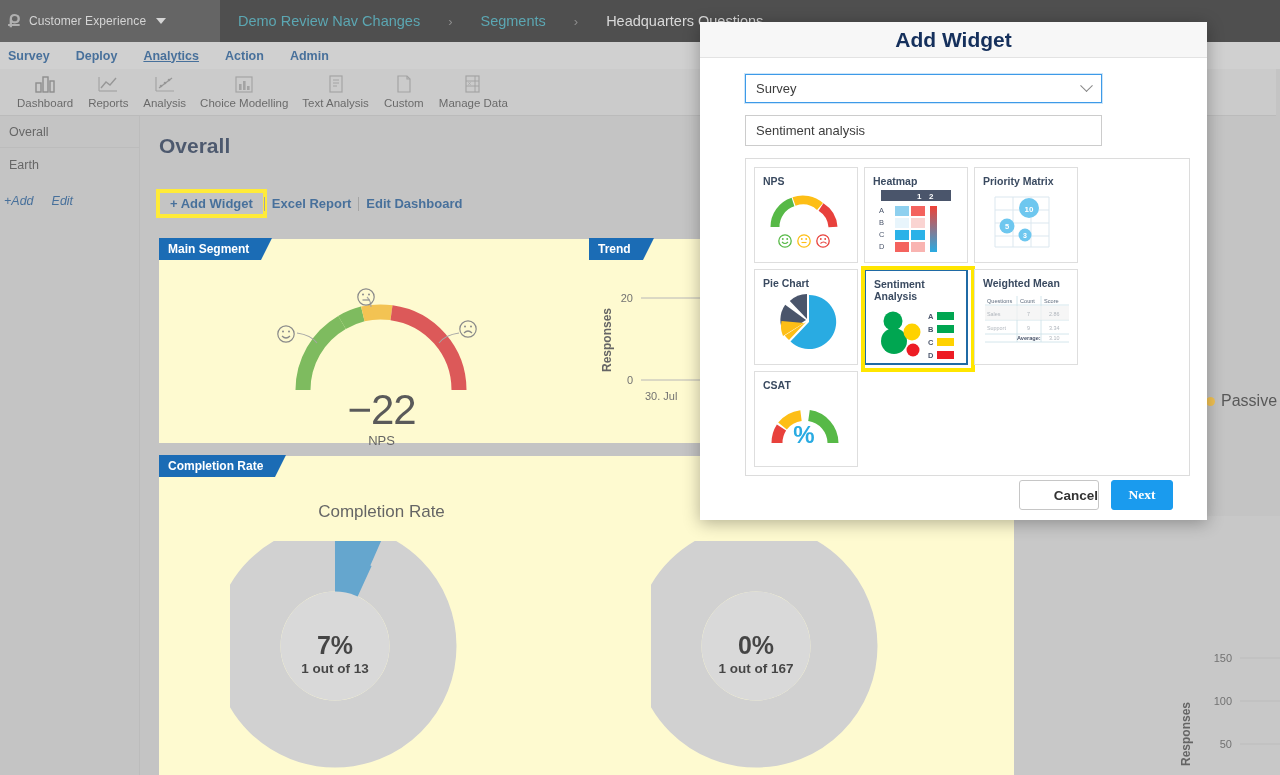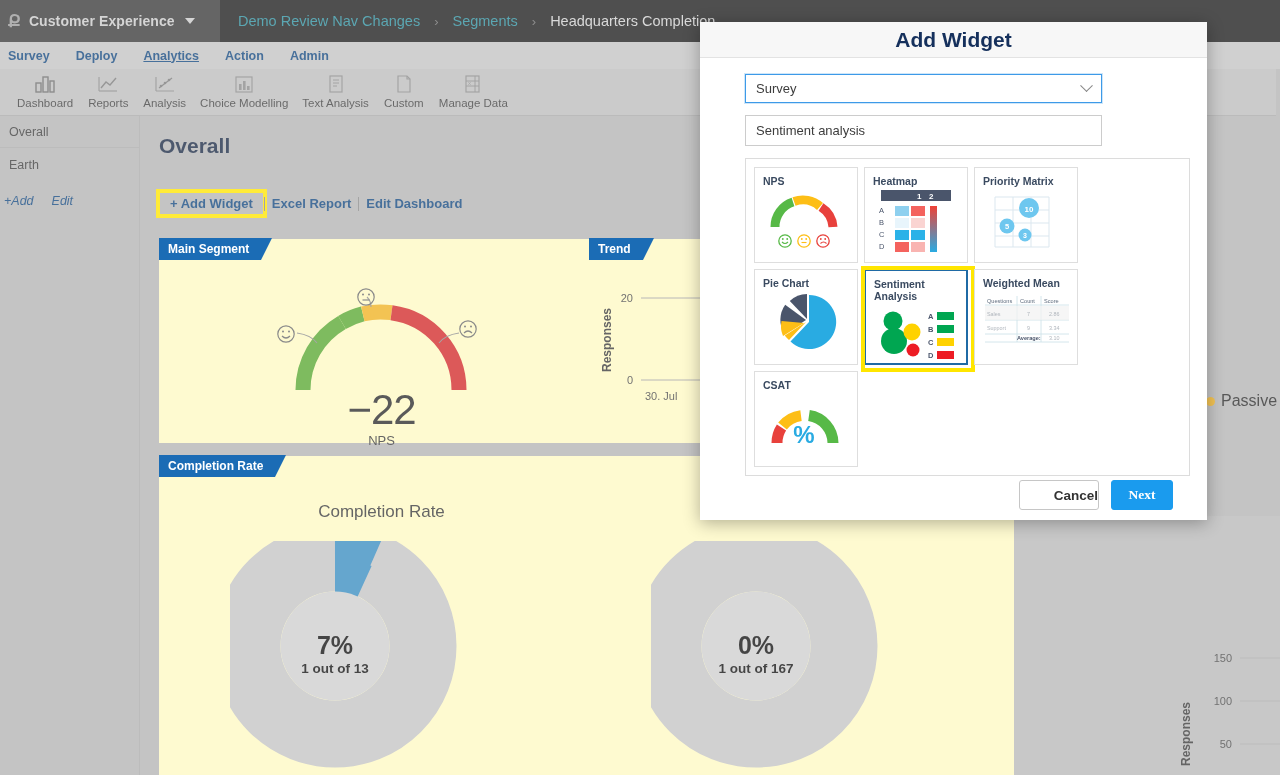--- a/index.html
+++ b/index.html
@@ -23,27 +23,27 @@
     background: #1e1e1e; display: flex; align-items: center;
   }
   .topbar .brandzone {
     width: 220px; height: 42px; background: #3a3a3a;
     display: flex; align-items: center; padding-left: 8px; gap: 8px;
   }
   .qlogo {
     color: #9a9a9a; font-size: 17px; font-weight: bold;
     font-family: "Liberation Serif", serif; line-height: 1;
   }
-  .brandname { color: #c9c9c9; font-size: 14px; letter-spacing: .1px; font-weight: bold; }
+  .brandname { color: #c9c9c9; font-size: 12px; letter-spacing: .1px; }
   .caret-dn {
     width: 0; height: 0; border-left: 5px solid transparent;
     border-right: 5px solid transparent; border-top: 6px solid #c9c9c9;
     margin-left: 2px;
   }
-  .crumbs { display: flex; align-items: center; gap: 14px; padding-left: 18px; }
+  .crumbs { display: flex; align-items: center; gap: 28px; padding-left: 18px; }
   .crumb { font-size: 14.5px; color: #2e8f9e; }
   .crumb.last { color: #cfcfcf; }
   .crumb-sep { color: #6e6e6e; font-size: 13px; }
 
   
   .navstrip {
     position: absolute; top: 42px; left: 0; width: 1280px; height: 27px;
     background: #c3c3c3; display: flex; align-items: center; padding-left: 8px; gap: 26px;
   }
   .navstrip a {
@@ -184,21 +184,21 @@
       <div class="brandzone">
         <span class="qlogo">Ք</span>
         <span class="brandname">Customer Experience</span>
         <span class="caret-dn"></span>
       </div>
       <div class="crumbs">
         <span class="crumb">Demo Review Nav Changes</span>
         <span class="crumb-sep">›</span>
         <span class="crumb">Segments</span>
         <span class="crumb-sep">›</span>
-        <span class="crumb last">Headquarters Completion</span>
+        <span class="crumb last">Headquarters Questions</span>
       </div>
     </div>
 
     <div class="navstrip">
       <a href="#">Survey</a>
       <a href="#">Deploy</a>
       <a href="#" class="active">Analytics</a>
       <a href="#">Action</a>
       <a href="#">Admin</a>
     </div>

